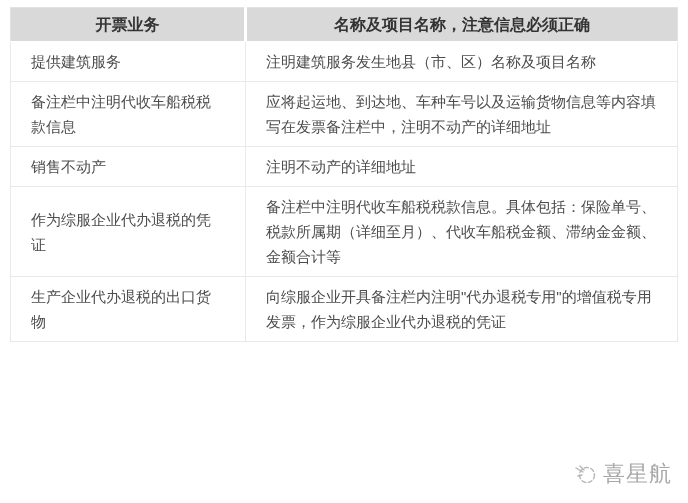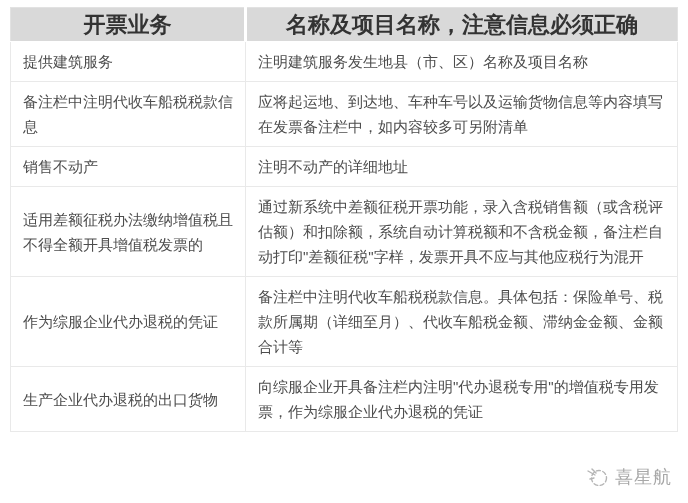--- a/index.html
+++ b/index.html
@@ -26,49 +26,49 @@
     width: 667px;
     border-collapse: collapse;
     table-layout: fixed;
   }
   table.remarks-table col.c1 { width: 235px; }
   table.remarks-table col.c2 { width: 432px; }
   table.remarks-table th {
     background: #d9d9d9;
     color: #333333;
     font-weight: bold;
-    font-size: 22px;
+    font-size: 16px;
     line-height: 25px;
     padding: 4px 6px;
     text-align: center;
     border: 1px solid #e2e2e2;
     border-bottom: 1px solid #ffffff;
   }
   table.remarks-table thead th + th {
     border-left: 3px solid #ffffff;
   }
   table.remarks-table td {
     border: 1px solid #e9e9e9;
     color: #4d4d4d;
     font-size: 15px;
     line-height: 25px;
-    padding: 7px 12px;
+    padding: 7px 20px;
     vertical-align: middle;
     text-align: left;
     word-break: break-all;
   }
   .watermark {
     position: absolute;
     right: 16px;
     bottom: 14px;
     display: flex;
     align-items: center;
     gap: 5px;
     color: #a8a8a8;
-    font-size: 18px;
+    font-size: 22px;
     letter-spacing: 1px;
     user-select: none;
   }
   .watermark .logo {
     width: 24px;
     height: 22px;
     display: inline-block;
   }
 </style>
 </head>
@@ -87,29 +87,25 @@
         <th>名称及项目名称，注意信息必须正确</th>
       </tr>
     </thead>
     <tbody>
       <tr>
         <td>提供建筑服务</td>
         <td>注明建筑服务发生地县（市、区）名称及项目名称</td>
       </tr>
       <tr>
         <td>备注栏中注明代收车船税税款信息</td>
-        <td>应将起运地、到达地、车种车号以及运输货物信息等内容填写在发票备注栏中，如内容较多可另附清单</td>
+        <td>应将起运地、到达地、车种车号以及运输货物信息等内容填写在发票备注栏中，注明不动产的详细地址</td>
       </tr>
       <tr>
         <td>销售不动产</td>
         <td>注明不动产的详细地址</td>
-      </tr>
-      <tr>
-        <td>适用差额征税办法缴纳增值税且不得全额开具增值税发票的</td>
-        <td>通过新系统中差额征税开票功能，录入含税销售额（或含税评估额）和扣除额，系统自动计算税额和不含税金额，备注栏自动打印"差额征税"字样，发票开具不应与其他应税行为混开</td>
       </tr>
       <tr>
         <td>作为综服企业代办退税的凭证</td>
         <td>备注栏中注明代收车船税税款信息。具体包括：保险单号、税款所属期（详细至月）、代收车船税金额、滞纳金金额、金额合计等</td>
       </tr>
       <tr>
         <td>生产企业代办退税的出口货物</td>
         <td>向综服企业开具备注栏内注明"代办退税专用"的增值税专用发票，作为综服企业代办退税的凭证</td>
       </tr>
     </tbody>

